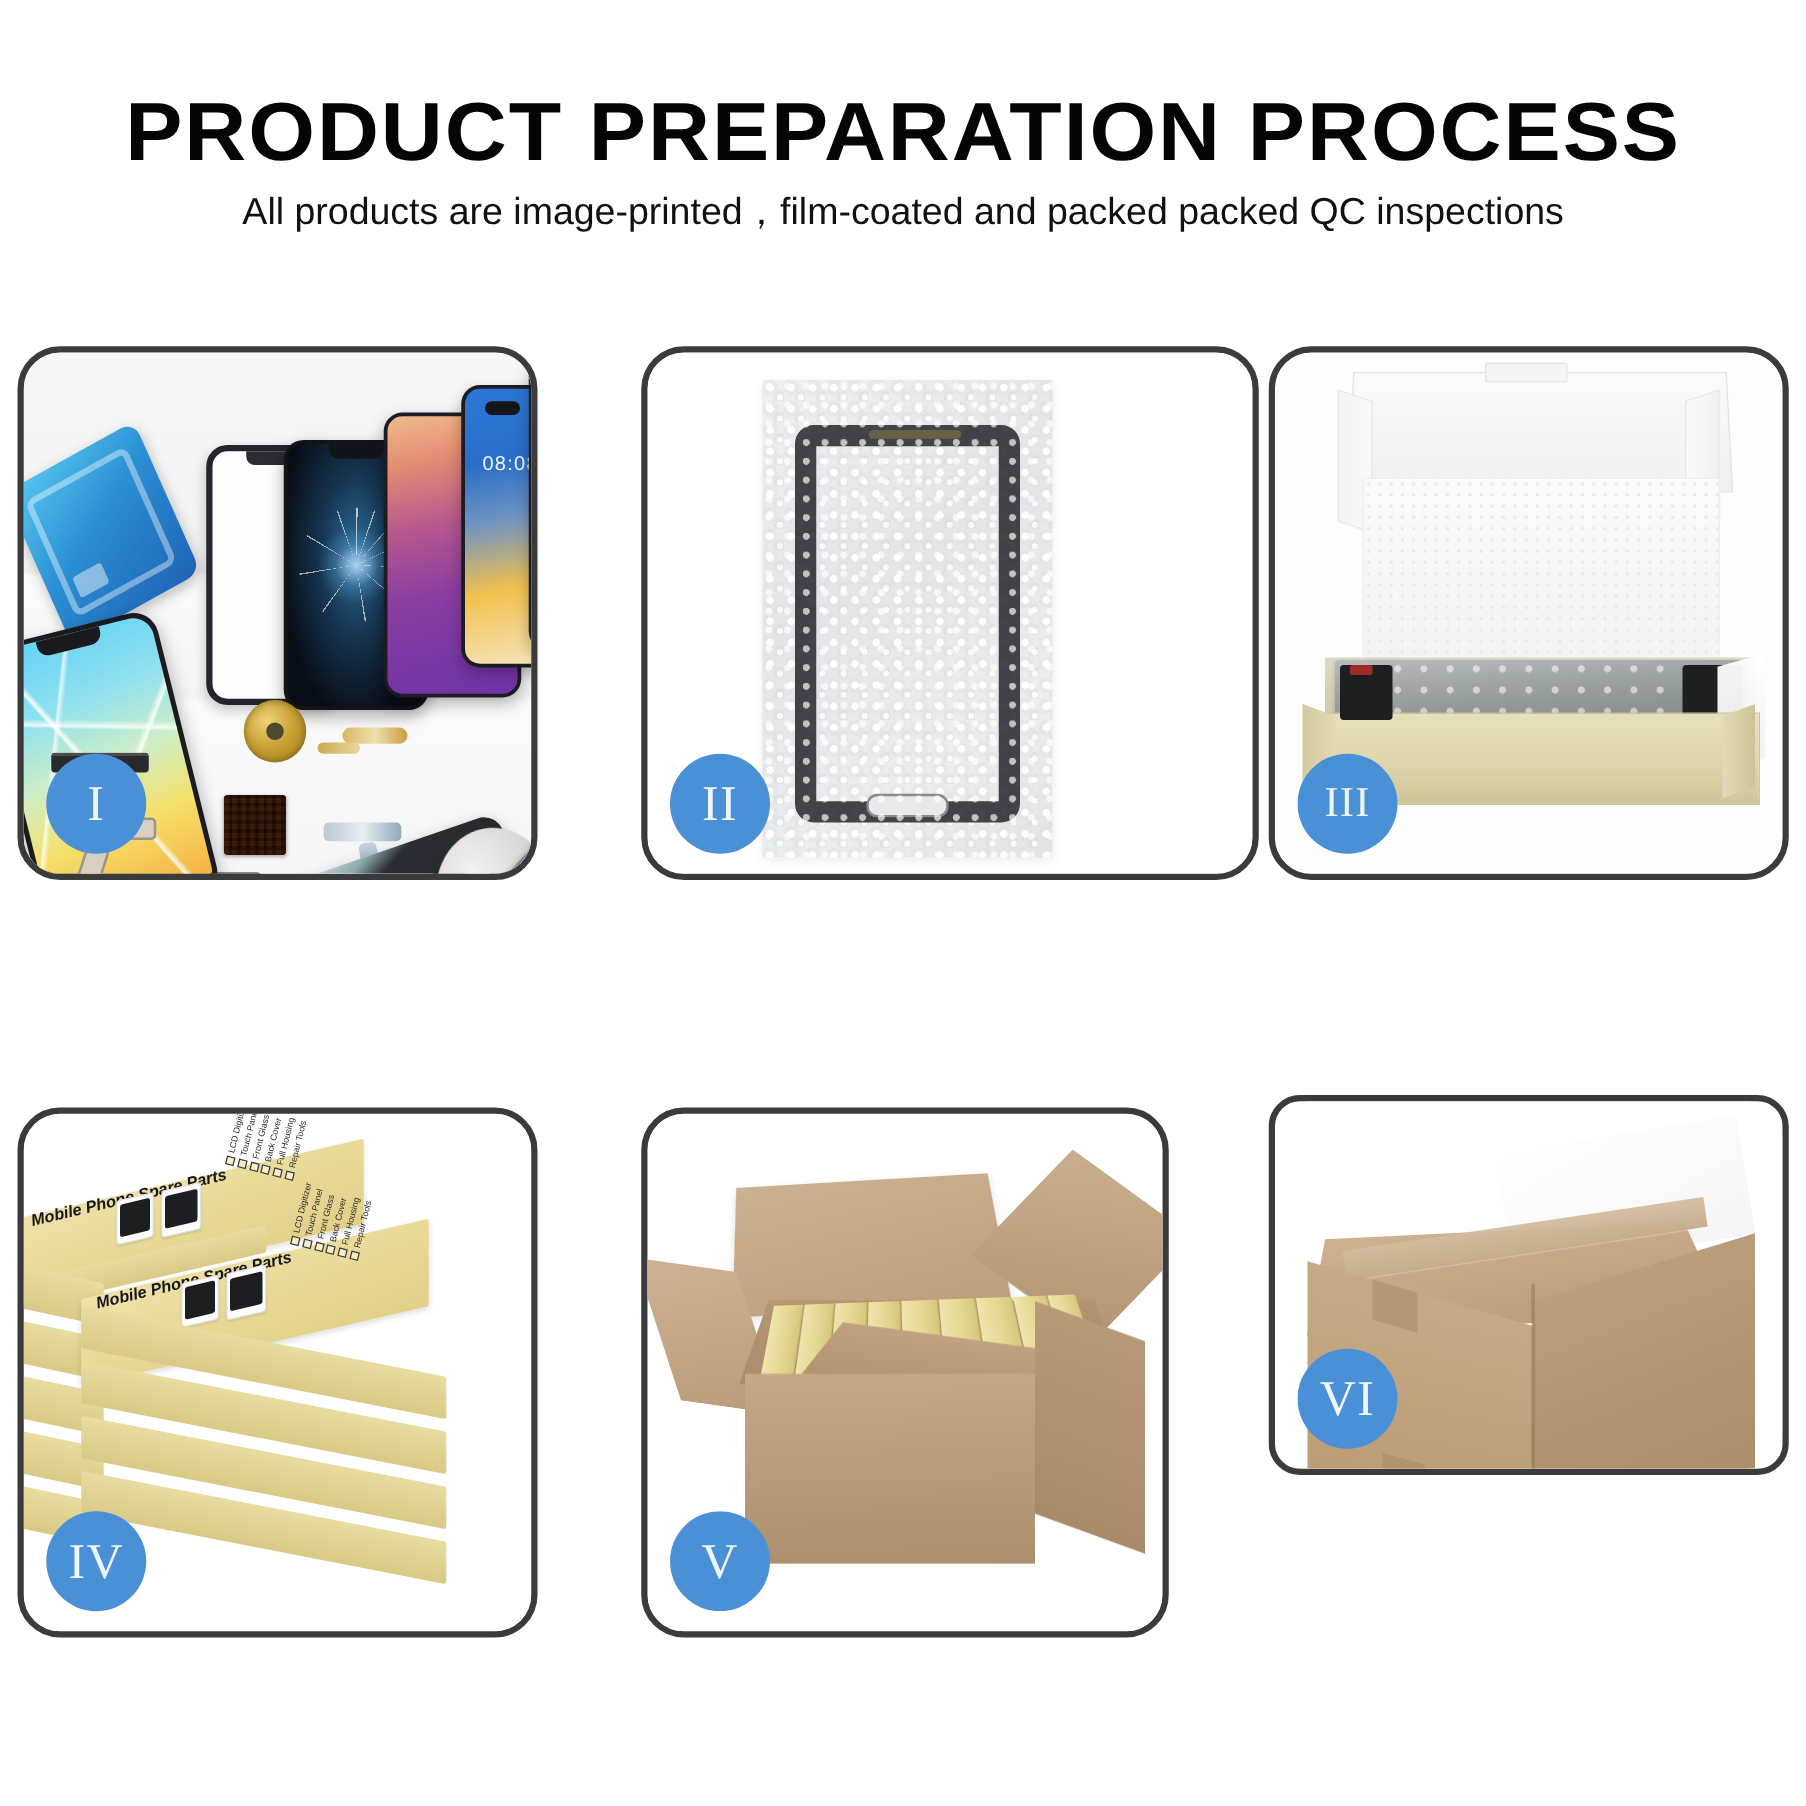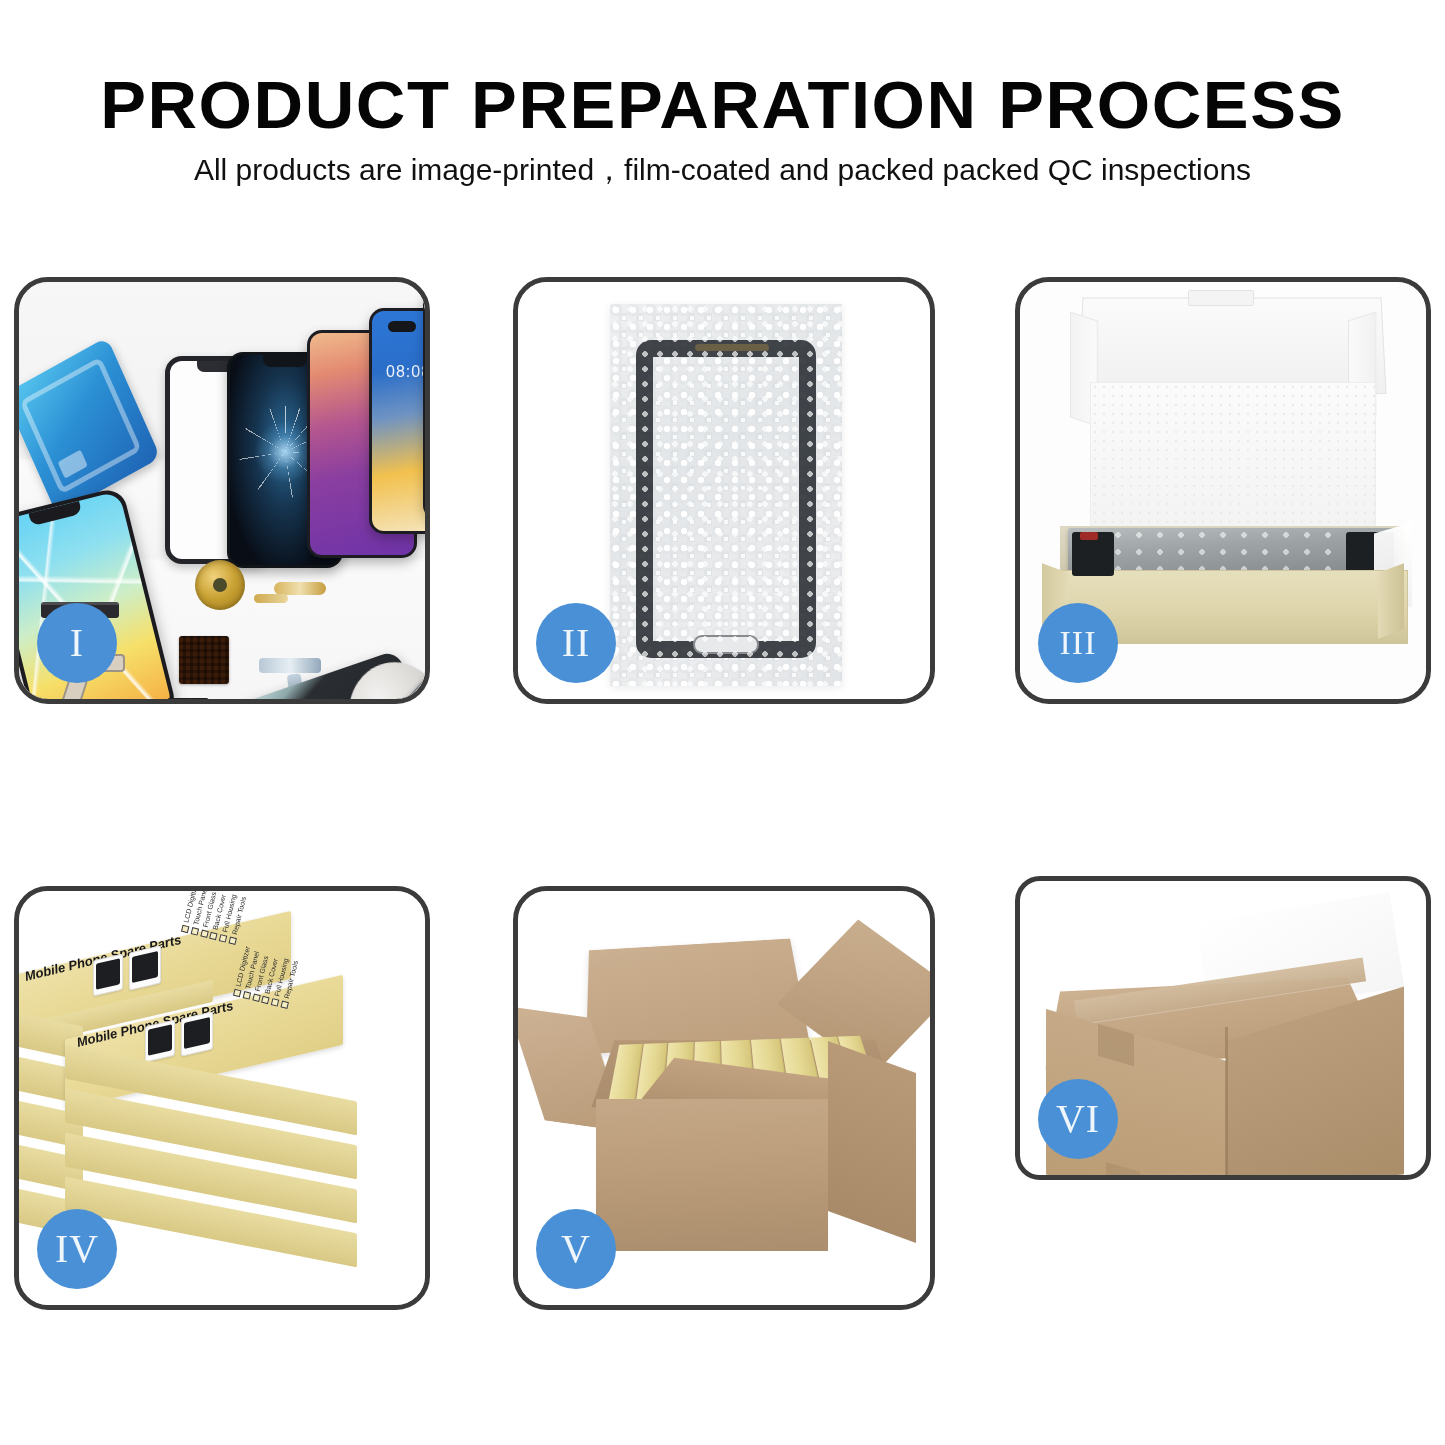--- a/index.html
+++ b/index.html
@@ -426,21 +426,21 @@
       <div class="cmp blk1"></div>
 
       <div class="housing"></div>
       <div class="hand"></div>
       <div class="tweez"></div>
 
     </div>
     <div class="badge">I</div>
   </div>
 
-  <div class="panel" style="left:513px;top:277px;width:422px;height:427px;">
+  <div class="panel" style="left:513px;top:277px;width:494px;height:427px;">
     <div class="panel-inner">
       <div class="p2bg"></div>
       <div class="wrap">
         <div class="wrapframe"></div>
         <div class="wrapgloss"></div>
       </div>
     </div>
     <div class="badge">II</div>
   </div>
 

